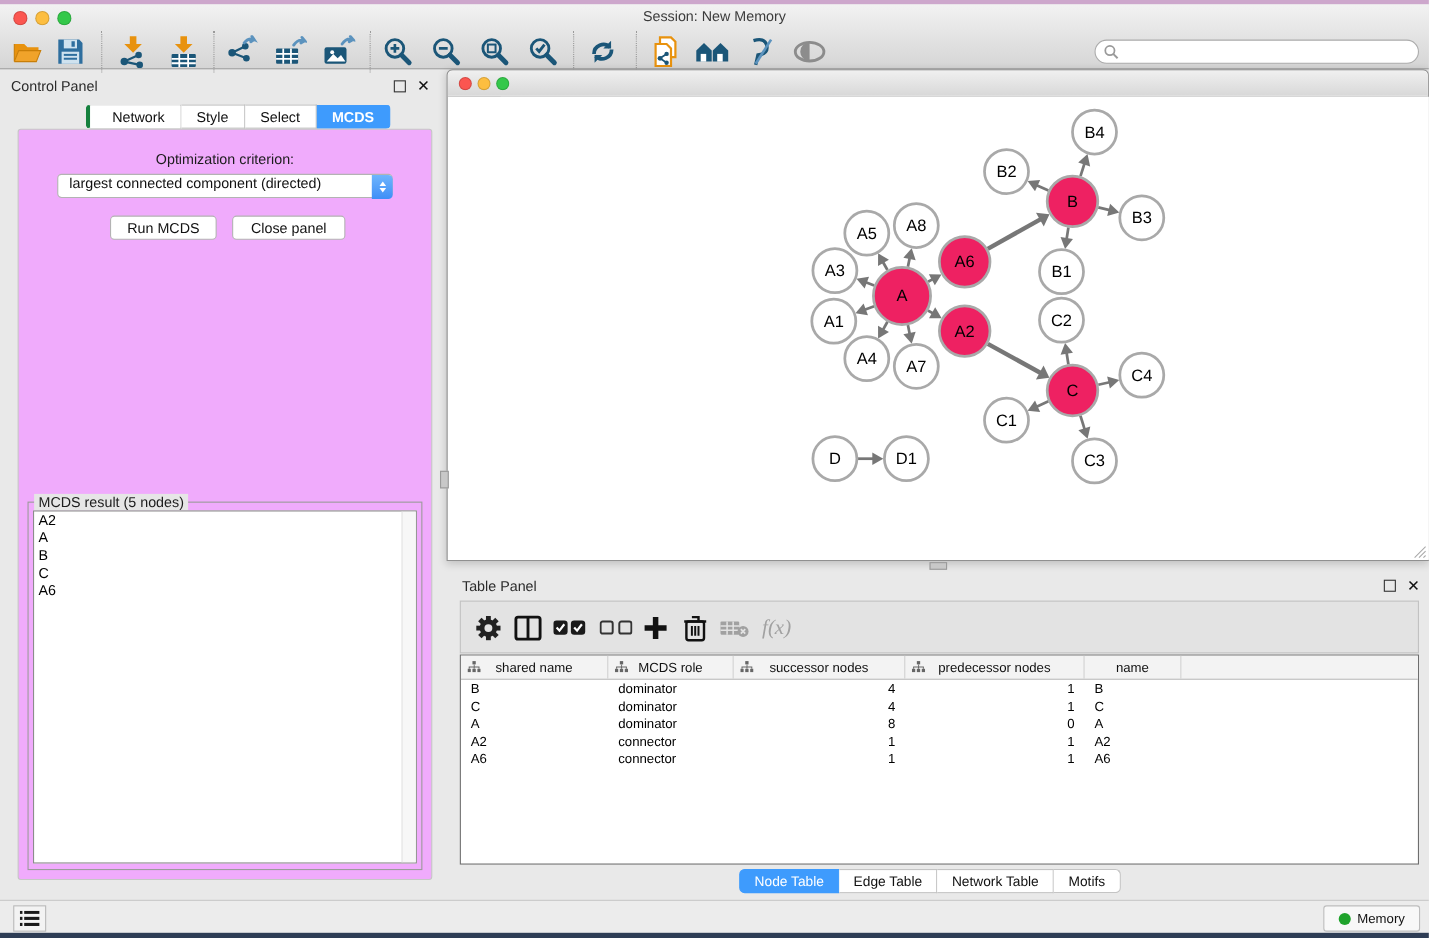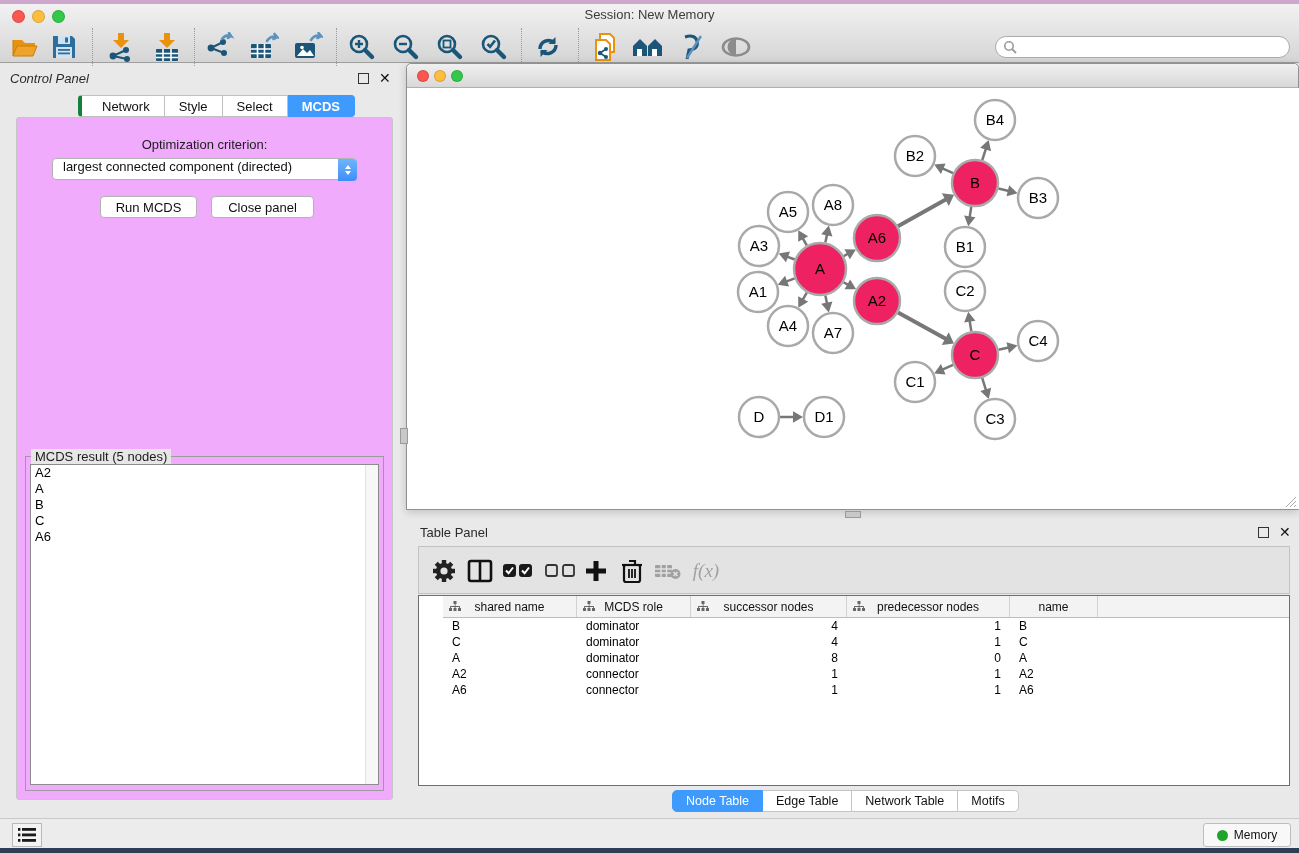--- a/index.html
+++ b/index.html
@@ -27,21 +27,21 @@
   .tb-icon { position:absolute; top:26px; width:36px; height:34px; display:flex; align-items:center; justify-content:center; cursor:pointer; }
   .tb-sep { position:absolute; top:24px; height:38px; width:0; border-left:1px dotted #9a9a9a; }
   #search-box {
     position:absolute; top:32px; left:995px; width:295px; height:22px;
     background:#fff; border:1px solid #ABABAB; border-radius:12px;
     display:flex; align-items:center; padding-left:7px;
   }
   #search-box input { border:none; outline:none; background:transparent; font-size:12px; width:250px; font-family:inherit; }
 
   
-  #cp-title { left:10px; top:71px; font-size:13px; color:#2b2b2b;font-style:italic; }
+  #cp-title { left:10px; top:71px; font-size:13px; color:#2b2b2b; }
   .mini-btns { position:absolute; display:flex; gap:10px; align-items:center; }
   .float-box { width:11px; height:11px; border:1.5px solid #333; display:inline-block; cursor:pointer; }
   .close-x { font-size:14px; font-weight:bold; color:#111; cursor:pointer; line-height:11px; }
 
   #cp-tabs { left:78px; top:95px; display:flex; height:22px; }
   .cp-tab {
     height:22px; padding:0 14px; background:#fff; border:1px solid #C0C0C0; border-left:none;
     display:flex; align-items:center; font-size:13px; color:#111; cursor:pointer;
   }
   .cp-tab:first-child { border-left:4px solid #15803d; border-radius:4px 0 0 4px;padding-left:20px; }
@@ -112,21 +112,21 @@
   #tp-toolbar {
     left:418px; top:546px; width:872px; height:48px;
     background:#E3E3E3; border:1px solid #C2C2C2;
   }
   .tp-icon { position:absolute; top:9px; width:30px; height:30px; display:flex; align-items:center; justify-content:center; cursor:pointer; }
   .tp-icon.disabled { cursor:default; opacity:.9; }
   #fx-label { font-family:"Liberation Serif","DejaVu Serif",serif; font-style:italic; font-size:19px; color:#9a9a9a; }
 
   #tp-table {
     left:418px; top:595px; width:872px; height:191px;
-    background:#fff; border:1px solid #6E6E6E; overflow:hidden;padding-left:24px;
+    background:#fff; border:1px solid #6E6E6E; overflow:hidden;
   }
   #tp-header { display:flex; height:22px; background:#F3F3F3; border-bottom:1px solid #BDBDBD; }
   .th { position:relative; display:flex; align-items:center; justify-content:center; font-size:12px; color:#111; border-right:1px solid #D2D2D2; height:100%; }
   .th .hdr-icon { position:absolute; left:6px; top:5px; }
   .tr { display:flex; height:16px; align-items:center; }
   .td { font-size:12px; color:#000; white-space:nowrap; overflow:hidden; }
   .td.left { padding-left:9px; text-align:left; }
   .td.right { padding-right:9px; text-align:right; }
 
   #tp-tabs { left:672px; top:790px; display:flex; height:22px; border-radius:5px; }

